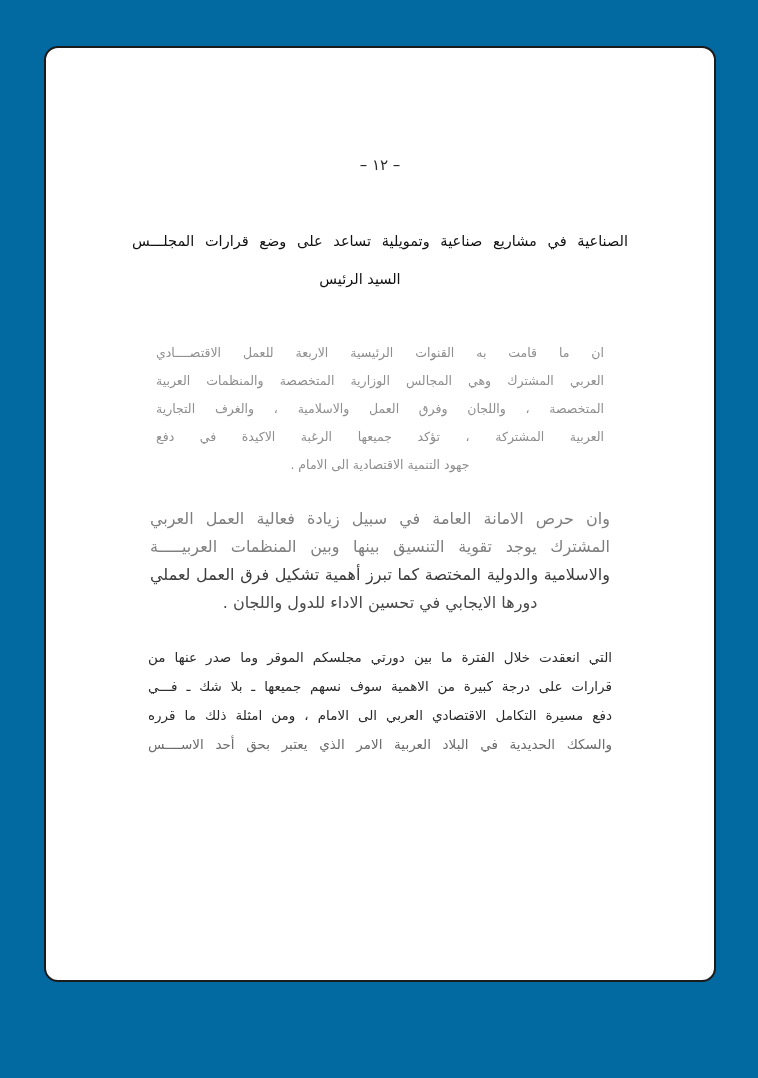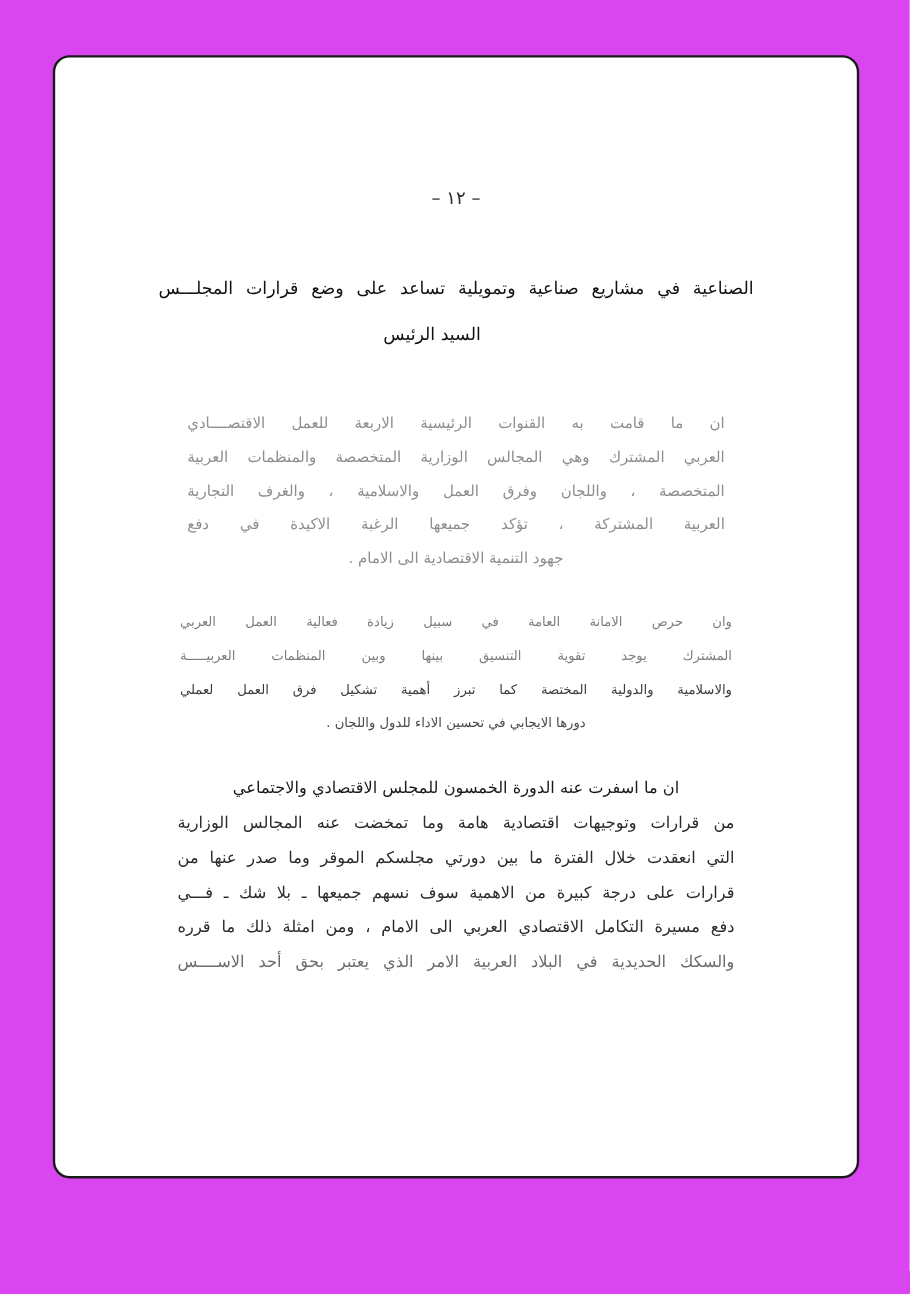--- a/index.html
+++ b/index.html
@@ -12,21 +12,21 @@
     height: 1078px;
     font-family: "DejaVu Sans", sans-serif;
     overflow: hidden;
   }
 
   
   .page-scan {
     position: relative;
     width: 758px;
     height: 1078px;
-    background: #d946ef;
+    background: #0369a1;
   }
 
   
   .page-frame {
     position: absolute;
     top: 46px;
     right: 42px;
     left: 44px;
     bottom: 96px;
     border: 2px solid #1b1b1b;
@@ -100,21 +100,21 @@
   }
   .block-faded .line.last {
     text-align-last: center;
   }
 
   
   .block-mid {
     margin-top: 26px;
   }
   .block-mid .line {
-    font-size: 11px;
+    font-size: 16px;
     line-height: 28px;
     color: #7e7e7e;
     padding: 0 40px 0 40px;
   }
   .block-mid .line.l3,
   .block-mid .line.l4,
   .block-mid .line.l5 {
     color: #3c3c3c;
   }
   .block-mid .line.last {
@@ -167,22 +167,20 @@
       </div>
 
       <div class="para block-mid">
         <span class="line l1">وان حرص الامانة العامة في سبيل زيادة فعالية العمل العربي</span>
         <span class="line l2">المشترك يوجد تقوية التنسيق بينها وبين المنظمات العربيـــــة</span>
         <span class="line l3">والاسلامية والدولية المختصة كما تبرز أهمية تشكيل فرق العمل لعملي</span>
         <span class="line l5 last">دورها الايجابي في تحسين الاداء للدول واللجان .</span>
       </div>
 
       <div class="para block-bottom">
-        <span class="line first">ان ما اسفرت عنه الدورة الخمسون للمجلس الاقتصادي والاجتماعي</span>
-        <span class="line">من قرارات وتوجيهات اقتصادية هامة وما تمخضت عنه المجالس الوزارية</span>
         <span class="line">التي انعقدت خلال الفترة ما بين دورتي مجلسكم الموقر وما صدر عنها من</span>
         <span class="line">قرارات على درجة كبيرة من الاهمية سوف نسهم جميعها ـ بلا شك ـ فـــي</span>
         <span class="line">دفع مسيرة التكامل الاقتصادي العربي الى الامام ، ومن امثلة ذلك ما قرره</span>
         <span class="line f2">والسكك الحديدية في البلاد العربية الامر الذي يعتبر بحق أحد الاســــس</span>
       </div>
 
     </div>
   </div>
 </div>
 

